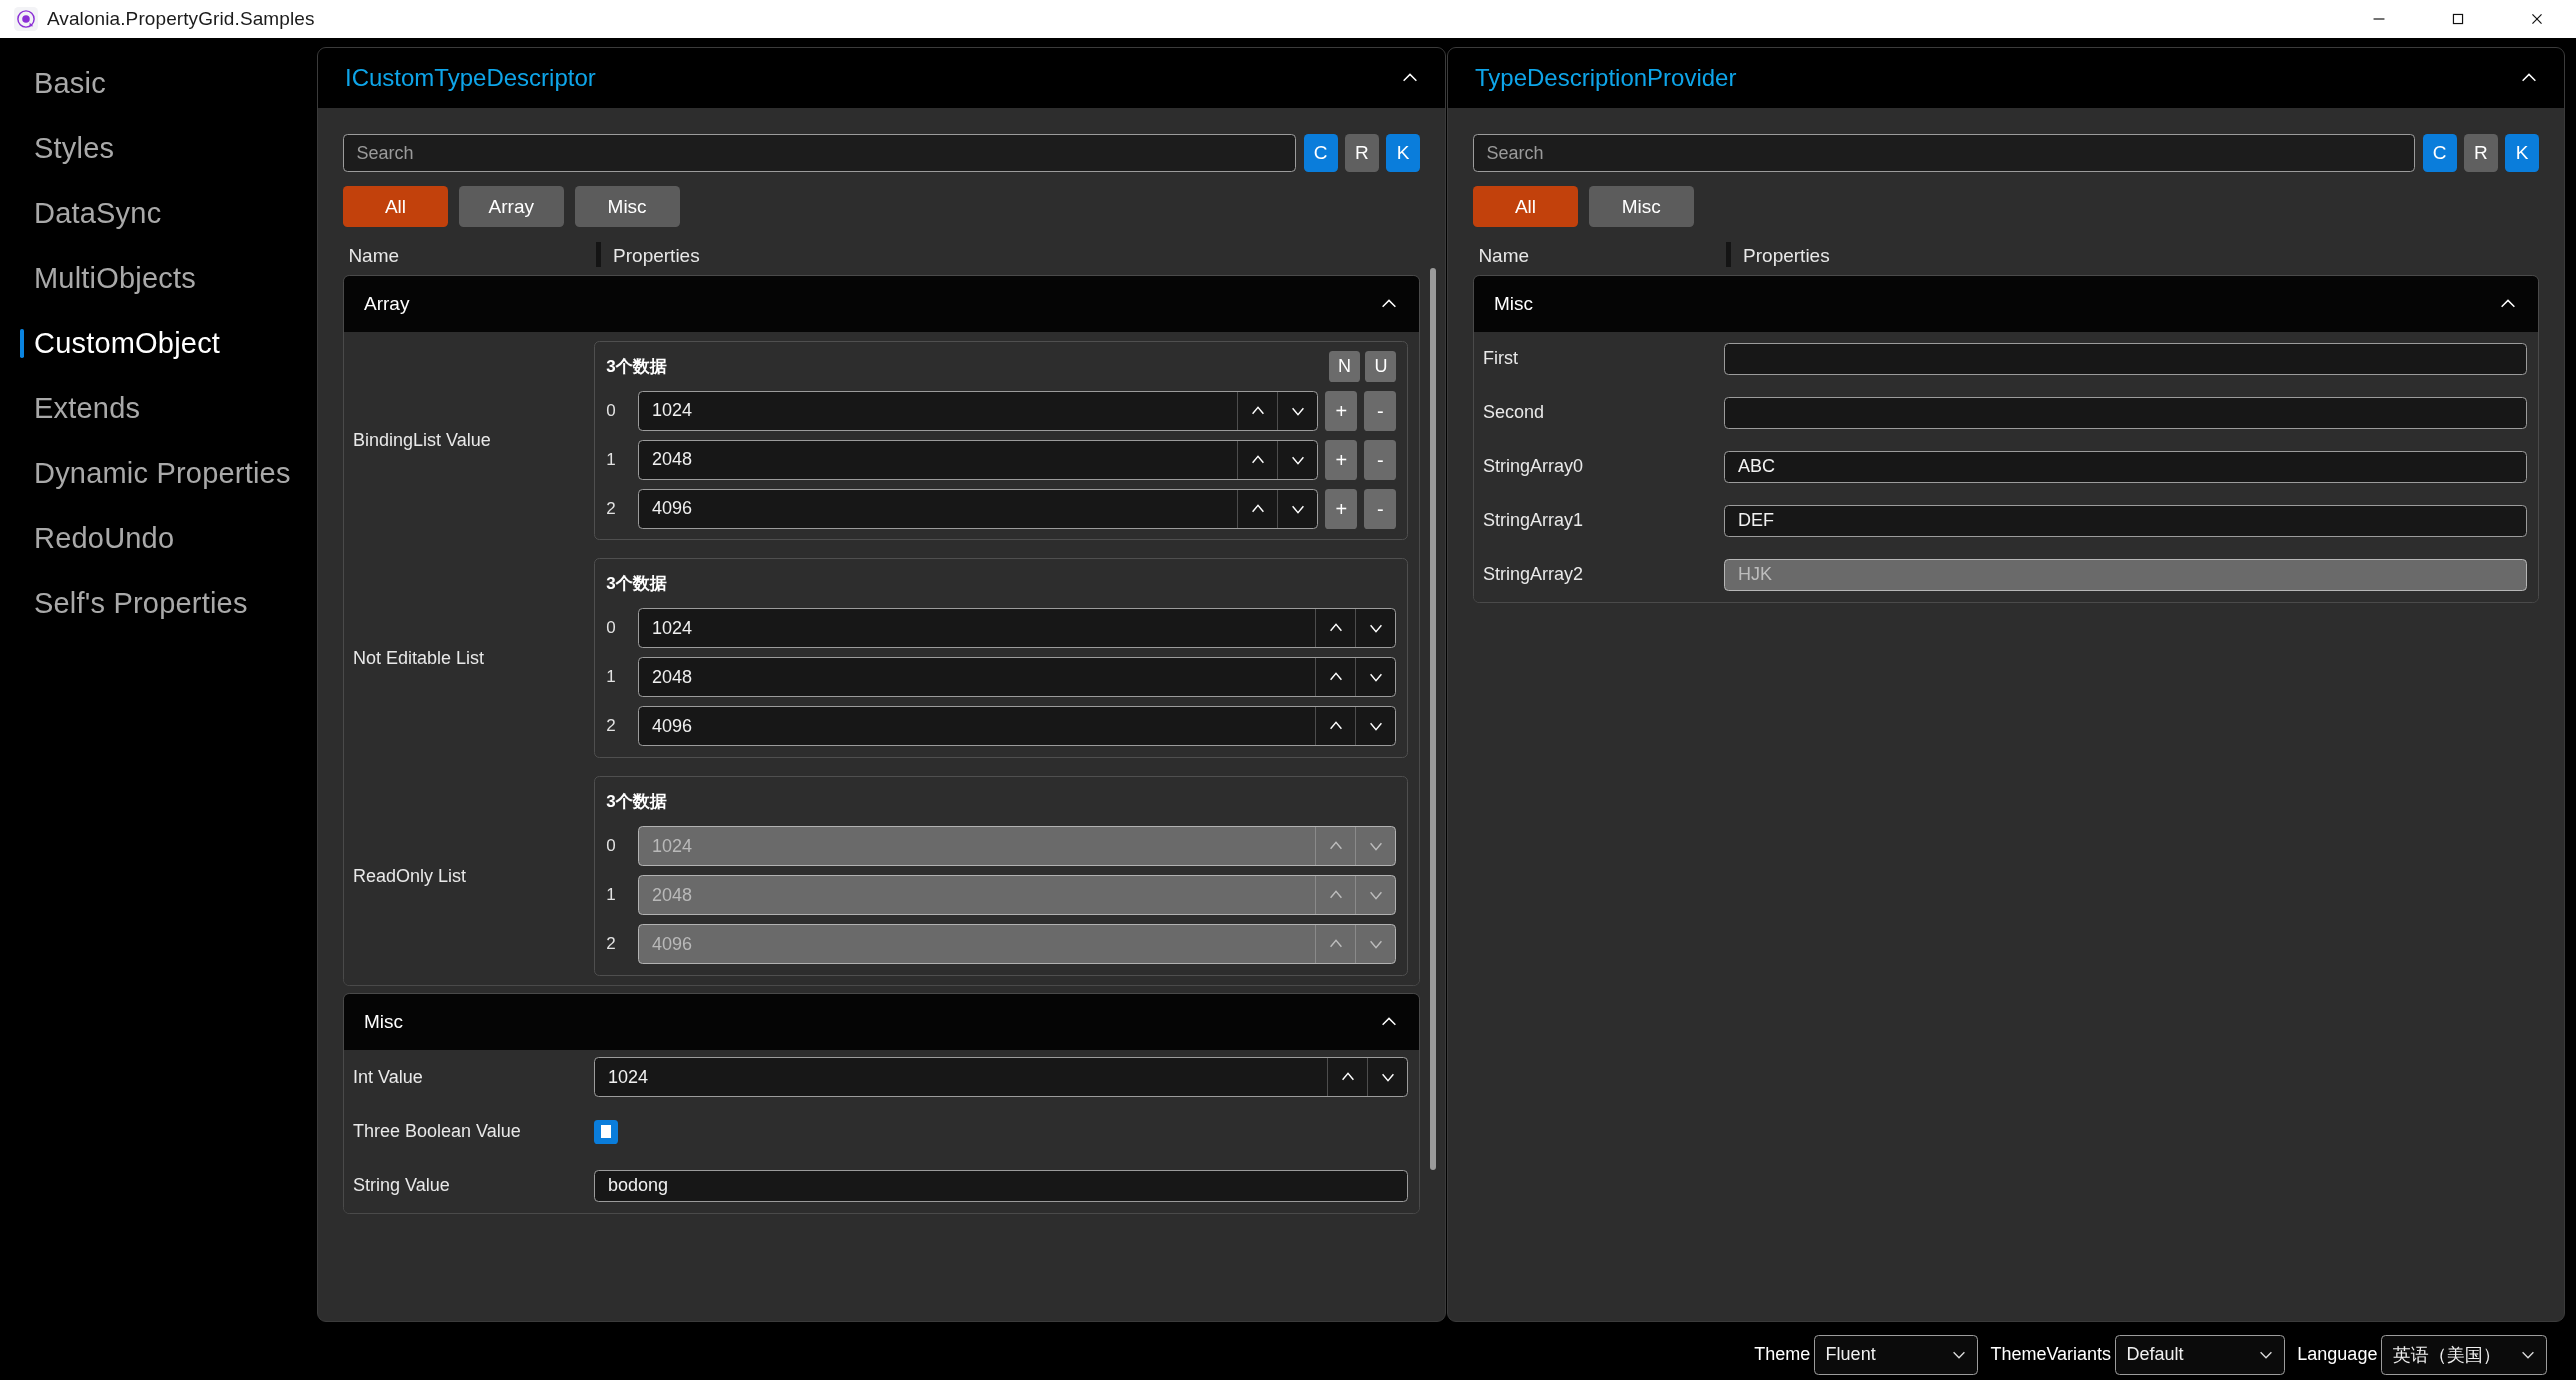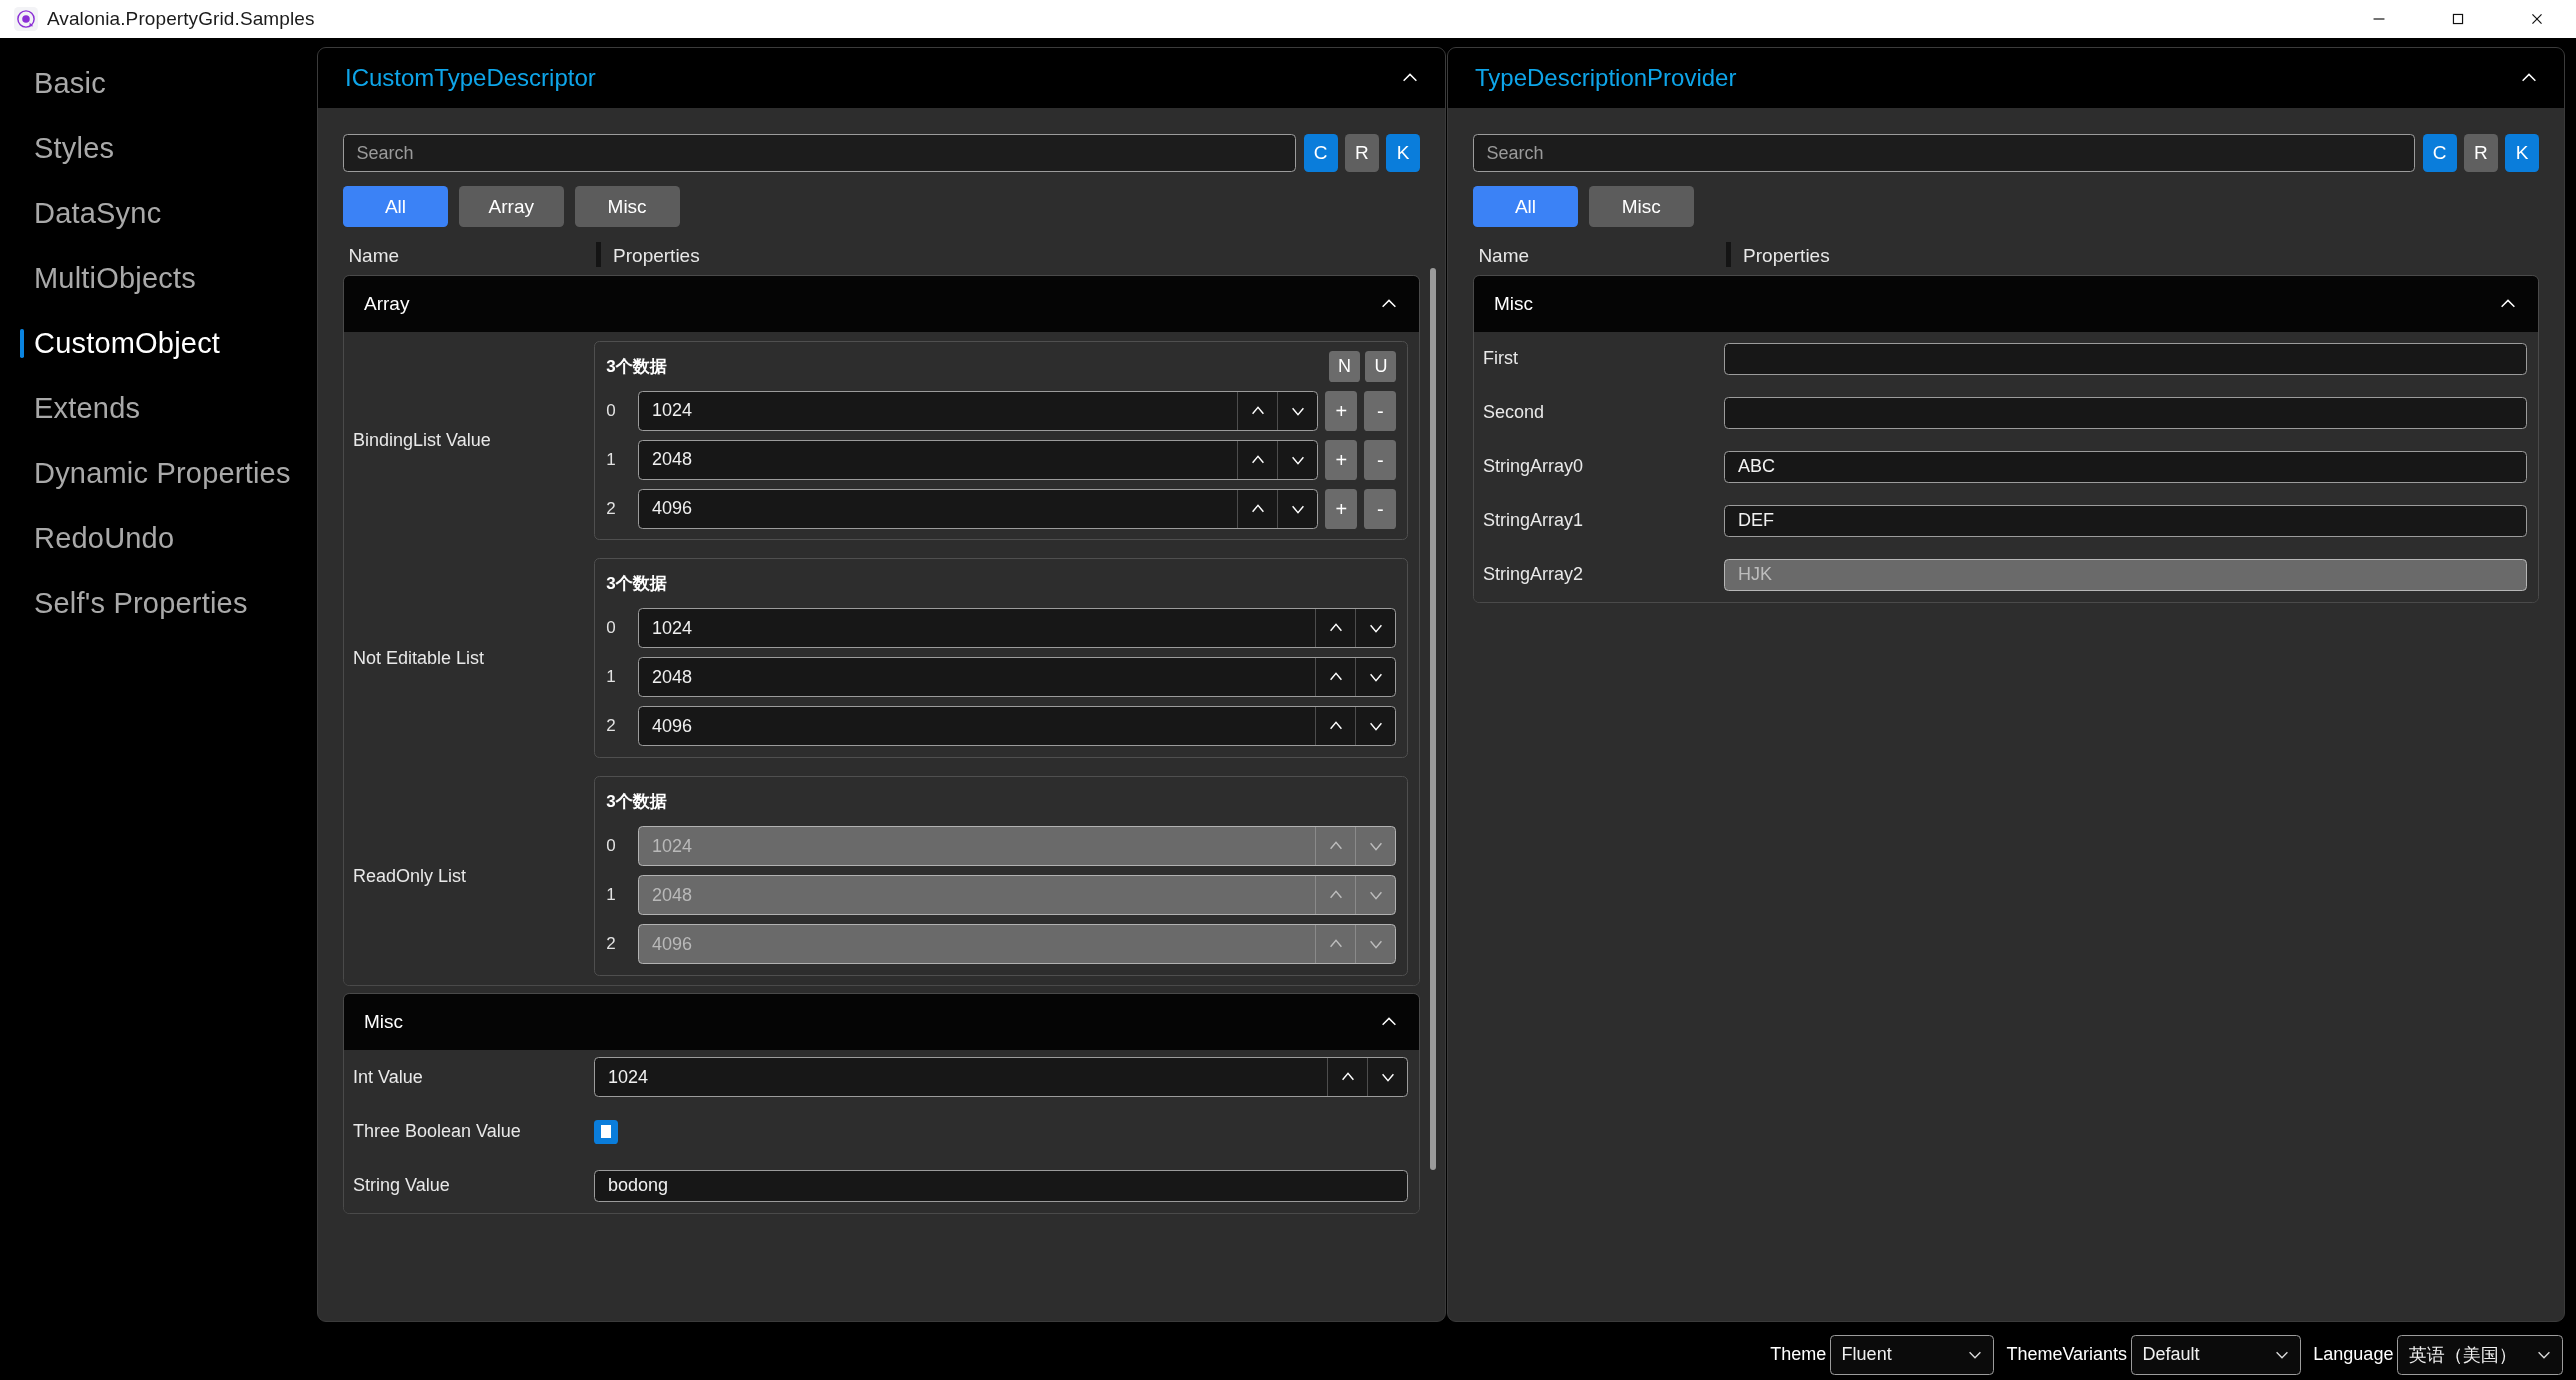--- a/index.html
+++ b/index.html
@@ -84,21 +84,21 @@
   }
   .sq-btn.on { background: #0a7ddb; }
 
   
   .filter-row { display: flex; gap: 10.8px; margin-top: 14.4px; }
   .filter-btn {
     min-width: 105px; height: 41px; border-radius: 4.5px;
     display: flex; align-items: center; justify-content: center;
     font-size: 19px; color: #ffffff; background: #5c5c5c; padding: 0 16px;
   }
-  .filter-btn.active { background: #3b82f6; }
+  .filter-btn.active { background: #c2410c; }
 
   
   .col-head { display: flex; margin-top: 9px; height: 31px; align-items: flex-end; }
   .col-head .c-name { width: 253px; font-size: 19px; color: #e8e8e8; padding-left: 5.4px; }
   .col-head .splitter { width: 4.5px; height: 25px; background: #141414; }
   .col-head .c-props { font-size: 19px; color: #e8e8e8; padding-left: 12.6px; }
 
   
   .category { border: 0.9px solid #4a4a4a; border-radius: 6.3px; margin-top: 7.2px; overflow: hidden; }
   .cat-head {
@@ -168,21 +168,21 @@
   }
   .vscroll .thumb {
     position: absolute; left: 0; top: 0; width: 6.3px; height: 902px;
     background: #9a9a9a; border-radius: 3.6px;
   }
 
   
   .statusbar {
     position: absolute; left: 0; bottom: 0; width: 2576px; height: 51px;
     background: #000000; display: flex; align-items: center; justify-content: flex-end;
-    padding-right: 4px; gap: 0;
+    padding-right: 20px; gap: 0;
   }
   .sb-label { font-size: 18px; color: #ffffff; padding: 0 3.6px; }
   .combo {
     height: 40px; min-width: 155px; background: #0b0b0b;
     border: 0.9px solid #9c9c9c; border-radius: 4.5px;
     display: flex; align-items: center; justify-content: space-between;
     padding: 0 9px 0 10.8px; font-size: 18px; color: #f0f0f0; margin-right: 9px;
   }
   .combo .cv { white-space: nowrap; }
   .combo .cc { color: #dcdcdc; display:flex; align-items:center; padding-left:12.6px; }

